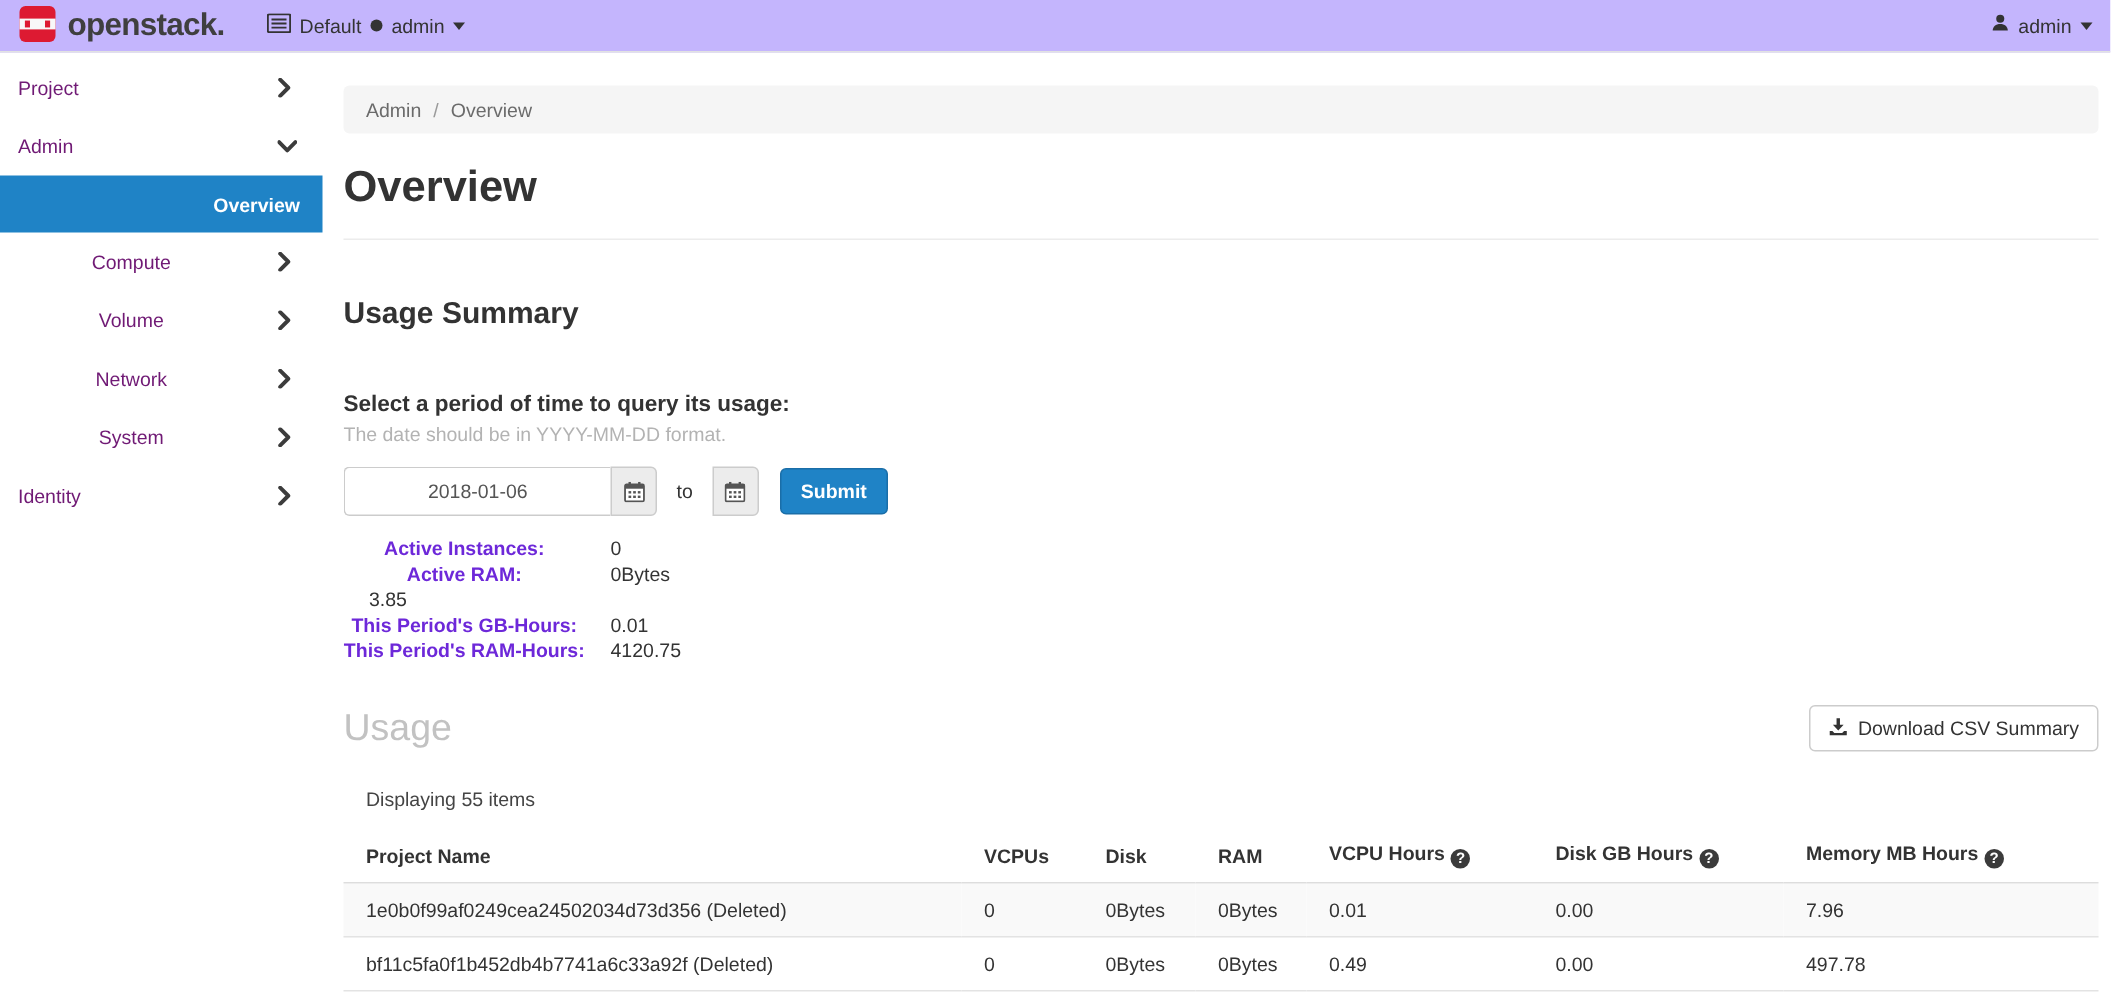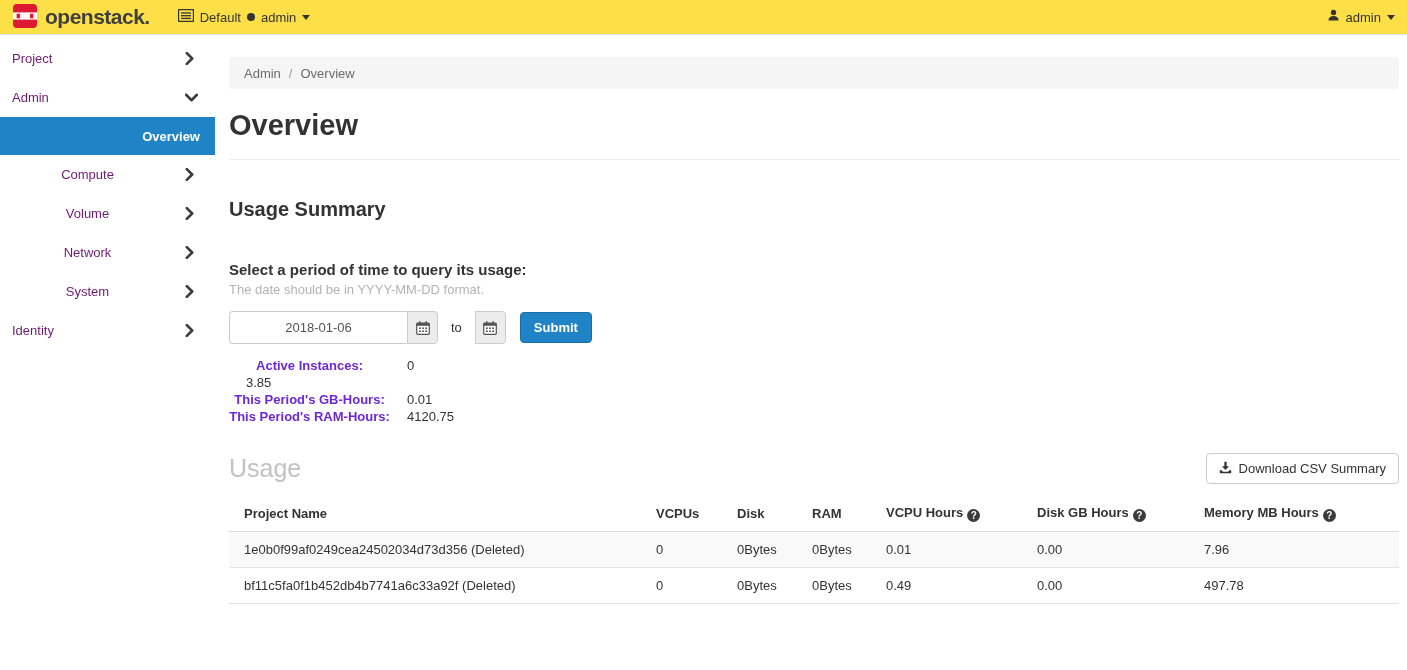--- a/index.html
+++ b/index.html
@@ -1,21 +1,21 @@
 <!DOCTYPE html>
 <html><head>
 <meta charset="utf-8">
 <style>
   * { margin: 0; padding: 0; box-sizing: border-box; }
   html, body { width: 1407px; height: 670px; overflow: hidden; background: #fff; }
   body { font-family: "Liberation Sans", sans-serif; color: #333; font-size: 13px; }
 
   
   .navbar {
-    height: 35px; background: #fde047; border-bottom: 1px solid #e2e2e2;
+    height: 35px; background: #c4b5fd; border-bottom: 1px solid #e2e2e2;
     display: flex; align-items: center; padding: 0 12px;
   }
   .brand { display: flex; align-items: center; gap: 7px; cursor: pointer; }
   .brand-word { font-size: 21px; font-weight: bold; color: #3f3f3f; letter-spacing: -0.5px; line-height: 1; padding-bottom: 2px; }
   .ctx-switcher { display: flex; align-items: center; gap: 6px; margin-left: 28px; color: #333; cursor: pointer; }
   .dot { width: 8px; height: 8px; background: #333; border-radius: 50%; display: inline-block; }
   .navbar-right { margin-left: auto; display: flex; align-items: center; gap: 6px; cursor: pointer; }
   .caret { display: inline-block; width: 0; height: 0; border-left: 4px solid transparent; border-right: 4px solid transparent; border-top: 5px solid #333; margin-top: 1px; }
 
   
@@ -258,20 +258,24 @@
       </div>
       <button class="btn-primary">Submit</button>
     </form>
 
     <dl class="stats">
       <div class="stat-row">
         <dt>Active Instances:</dt>
         <dd>0</dd>
       </div>
       <div class="stat-row">
+        <dt>Active RAM:</dt>
+        <dd>0Bytes</dd>
+      </div>
+      <div class="stat-row">
         <dd>3.85</dd>
       </div>
       <div class="stat-row">
         <dt>This Period's GB-Hours:</dt>
         <dd>0.01</dd>
       </div>
       <div class="stat-row">
         <dt>This Period's RAM-Hours:</dt>
         <dd>4120.75</dd>
       </div>
@@ -283,20 +287,21 @@
         <span>
           <svg width="13" height="13" viewBox="0 0 16 16">
             <path fill="#333" d="M6.6 1h2.8v5.4h3L8 11 3.6 6.4h3z"></path>
             <path fill="#333" d="M1 11.4h2.2l1.6 1.8h6.4l1.6-1.8H15V15H1z"></path>
           </svg>
         </span>
         <span>Download CSV Summary</span>
       </button>
     </div>
 
+    <div class="count-text">Displaying 55 items</div>
 
     <table class="usage">
       <colgroup>
         <col class="col-project">
           <col class="col-vcpus">
           <col class="col-disk">
           <col class="col-ram">
         <col class="col-vcpuh">
           <col class="col-diskh">
           <col>

